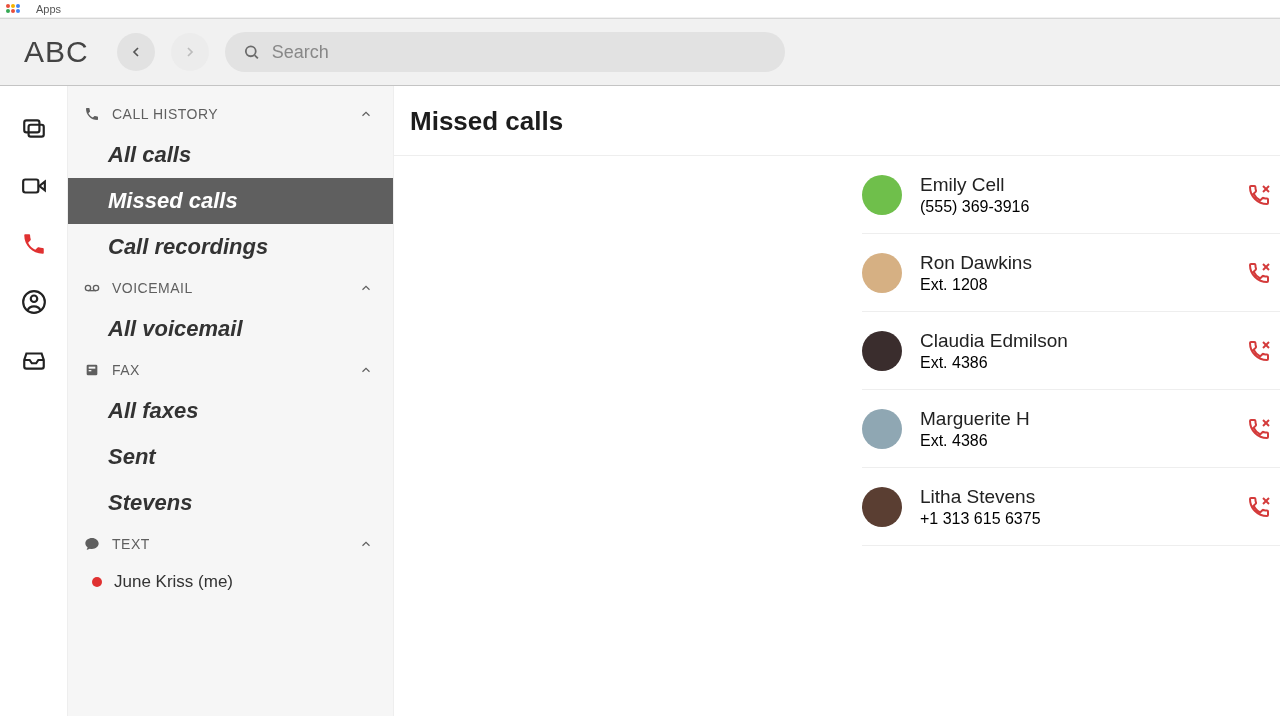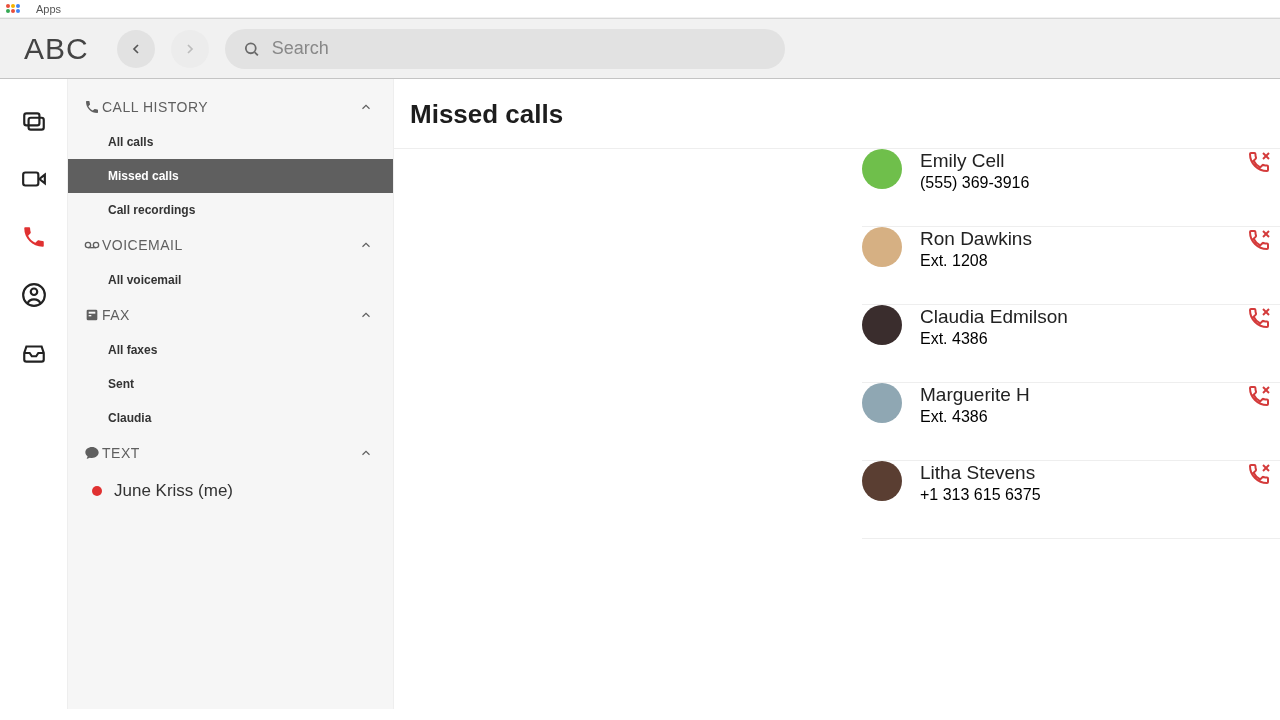--- a/index.html
+++ b/index.html
@@ -7,21 +7,21 @@
   body { width: 1280px; height: 720px; overflow: hidden; background: #fff; }
 
   
   .appbar { height: 18px; border-bottom: 1px solid #f0f0f0; display: flex; align-items: center; padding-left: 6px; gap: 16px; font-size: 11px; color:#555; }
   .appbar-dots { display: grid; grid-template-columns: repeat(3,4px); grid-auto-rows: 4px; gap:1px; }
   .appbar-dots span { width:4px; height:4px; border-radius:50%; }
   .d1{background:#e94f3b}.d2{background:#f5b400}.d3{background:#4285f4}
   .d4{background:#34a853}.d5{background:#e94f3b}.d6{background:#4285f4}
 
   
-  .header { height: 61px; background: #f1f1f1; border-top: 1px solid #d7d7d7; border-bottom: 1px solid #c4c4c4; display: flex; align-items: center; padding: 0 24px; gap: 16px; }
+  .header { height: 68px; background: #f1f1f1; border-top: 1px solid #d7d7d7; border-bottom: 1px solid #c4c4c4; display: flex; align-items: center; padding: 0 24px; gap: 16px; }
   .brand { font-size: 30px; font-weight: 400; color: #444; letter-spacing: 1px; margin-right: 12px; }
   .navbtn { width: 38px; height: 38px; border-radius: 50%; background:#e2e2e2; display:flex; align-items:center; justify-content:center; color:#555; }
   .navbtn.disabled { background:#ececec; color:#bcbcbc; }
   .navbtn svg { width:16px; height:16px; }
   .search { flex: 0 0 560px; height: 40px; background:#e2e2e2; border-radius: 20px; display:flex; align-items:center; padding:0 18px; gap:12px; color:#6a6a6a; }
   .search svg { width:18px; height:18px; }
   .search input { border:none; background:transparent; font-size:18px; color:#444; outline:none; width:100%; }
   .search input::placeholder { color:#888; }
 
   
@@ -29,35 +29,35 @@
 
   
   .rail { width: 68px; background:#fff; border-right: 1px solid #eee; display:flex; flex-direction:column; align-items:center; padding-top: 28px; gap: 30px; }
   .rail-item { width:28px; height:28px; display:flex; align-items:center; justify-content:center; color:#222; }
   .rail-item.active { color:#e03131; }
   .rail-item svg { width:26px; height:26px; }
 
   
   .sidebar { width: 326px; background:#f6f6f6; border-right: 1px solid #eee; padding-top: 10px; }
   .side-section-header { display:flex; align-items:center; justify-content:space-between; padding: 10px 20px 10px 16px; color:#5f5f5f; font-size:14px; letter-spacing:0.5px; cursor:pointer; }
-  .side-section-header .left { display:flex; align-items:center; gap:2px; }
+  .side-section-header .left { display:flex; align-items:center; gap:12px; }
   .side-section-header .left svg { width:16px; height:16px; }
   .side-section-header .label { font-weight:500; text-transform:uppercase; }
   .side-section-header .chev { width:14px; height:14px; }
-  .side-item { padding: 10px 20px 10px 40px; font-size:12px; font-weight:600; color:#333; cursor:pointer; }
+  .side-item { padding: 10px 20px 10px 40px; font-size:22px; font-weight:600; color:#333; cursor:pointer;font-style:italic; }
   .side-item.selected { background:#5f5f5f; color:#fff; }
   .user-item { display:flex; align-items:center; gap:12px; padding: 10px 20px 10px 24px; font-size:17px; color:#333; }
   .status-dot { width:10px; height:10px; border-radius:50%; background:#e03131; }
 
   
   .content { flex:1; display:flex; flex-direction:column; }
   .content-header { padding: 20px 16px 18px 16px; font-size:26px; font-weight:700; border-bottom:1px solid #eee; }
 
   .call-list { margin-left: auto; width: 418px; }
-  .call-row { display:flex; height: 78px; border-bottom:1px solid #eee; padding-right: 8px; }
+  .call-row { display:flex; align-items:center; height: 78px; border-bottom:1px solid #eee; padding-right: 8px; }
   .avatar { width:40px; height:40px; border-radius:50%; margin-right: 18px; flex-shrink:0; }
   .av1{background:#6fbf4b}.av2{background:#d6b083}.av3{background:#3a2d2d}.av4{background:#8fa7b3}.av5{background:#5a3e32}
   .call-info { flex:1; min-width:0; }
   .call-name { font-size:19px; font-weight:500; color:#222; line-height:1.3; }
   .call-detail { font-size:16px; color:#000000; }
   .missed-icon { color:#d43b3b; width:26px; height:26px; display:flex; align-items:center; justify-content:center; }
   .missed-icon svg { width:24px; height:24px; }
 </style>
 </head>
 <body>
@@ -170,21 +170,21 @@
             <rect x="7" y="12" width="4" height="2" fill="#f6f6f6"></rect>
           </svg>
         <span class="label">FAX</span>
       </span>
       <svg class="chev" viewBox="0 0 24 24" fill="none" stroke="currentColor" stroke-width="2">
           <polyline points="18 15 12 9 6 15"></polyline>
         </svg>
     </div>
     <div class="side-item">All faxes</div>
     <div class="side-item">Sent</div>
-    <div class="side-item">Claudia</div>
+    <div class="side-item">Stevens</div>
 
     <div class="side-section-header">
       <span class="left">
         <svg viewBox="0 0 24 24" fill="currentColor">
             <path d="M12 3C6.5 3 2 6.6 2 11c0 2.4 1.3 4.5 3.4 6L4 21l4.7-2c1 .3 2.1.4 3.3.4 5.5 0 10-3.6 10-8S17.5 3 12 3z"></path>
           </svg>
         <span class="label">TEXT</span>
       </span>
       <svg class="chev" viewBox="0 0 24 24" fill="none" stroke="currentColor" stroke-width="2">
           <polyline points="18 15 12 9 6 15"></polyline>

